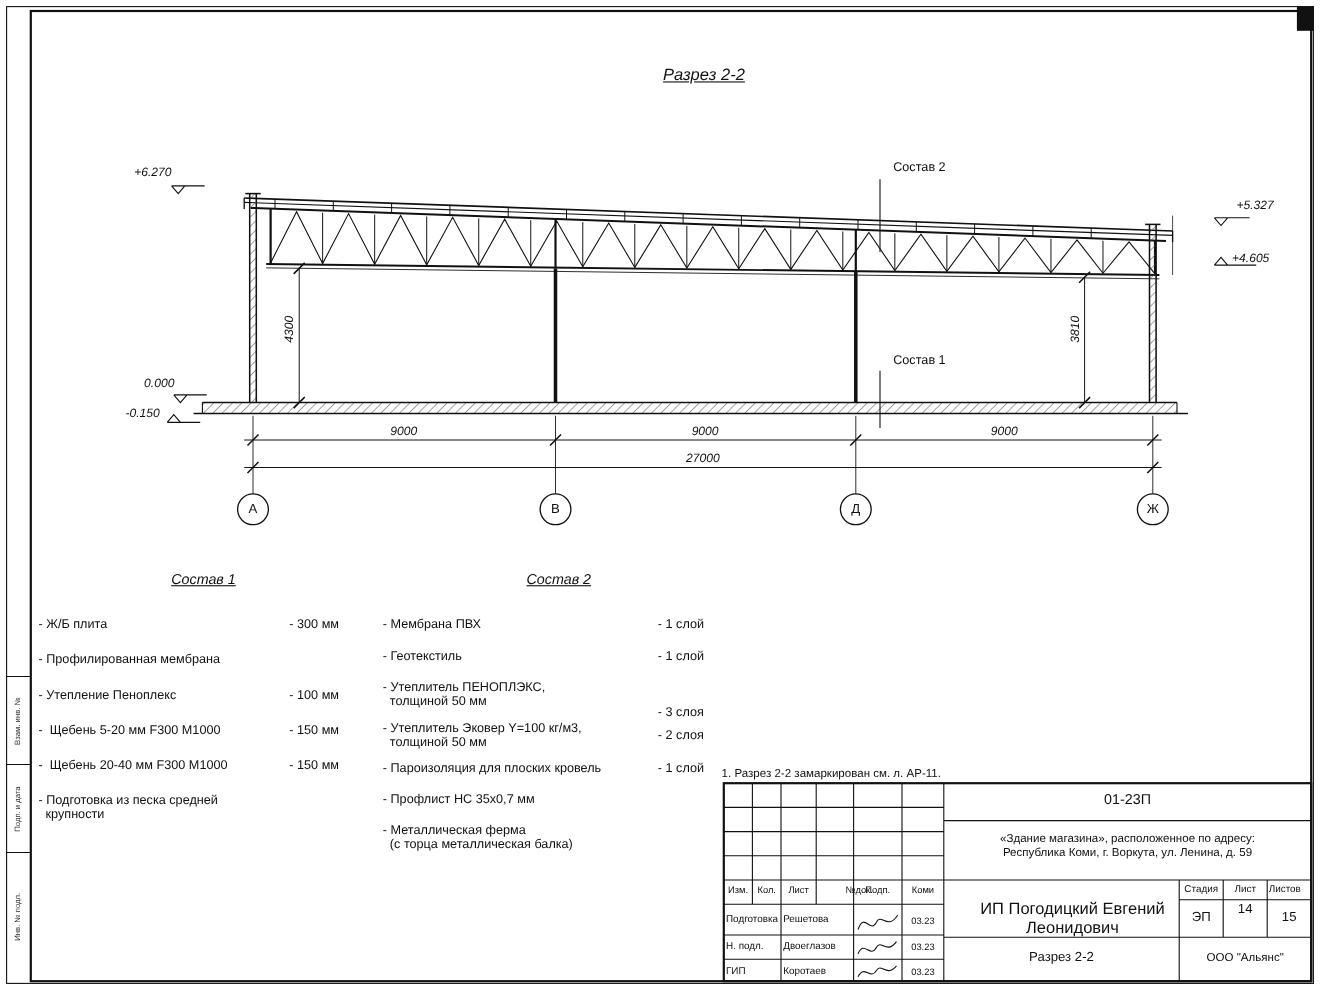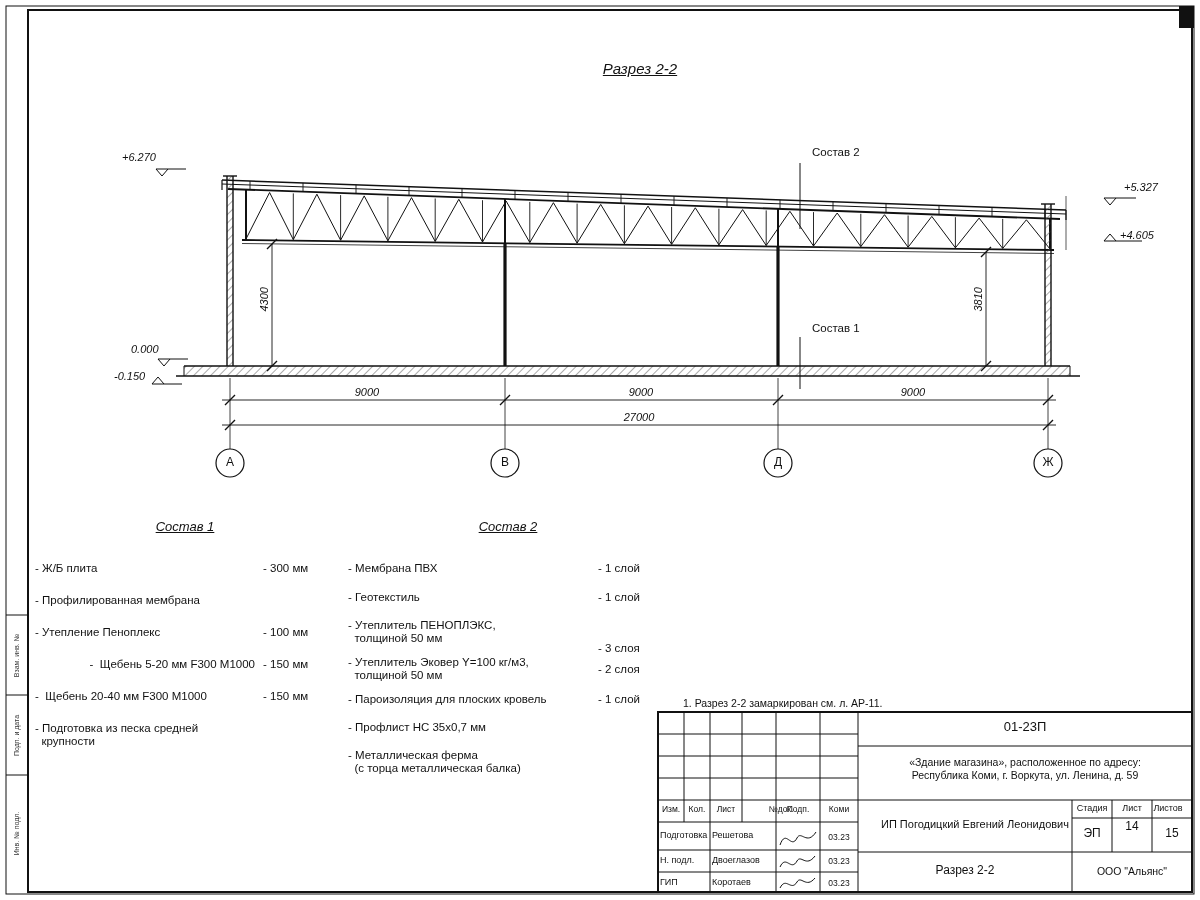--- a/index.html
+++ b/index.html
@@ -165,21 +165,21 @@
   </div>
   <div class="lrow" style="top:74px;width:300px;">
     <span class="lt" style="width:220px;">- Профилированная мембрана</span>
     <span class="lv" style="left:228px;"></span>
   </div>
   <div class="lrow" style="top:106px;width:300px;">
     <span class="lt" style="width:220px;">- Утепление Пеноплекс</span>
     <span class="lv" style="left:228px;">- 100 мм</span>
   </div>
   <div class="lrow" style="top:138px;width:300px;">
-    <span class="lt" style="width:220px;text-align:right;">-  Щебень 5-20 мм F300 М1000</span>
+    <span class="lt" style="width:220px;">-  Щебень 5-20 мм F300 М1000</span>
     <span class="lv" style="left:228px;">- 150 мм</span>
   </div>
   <div class="lrow" style="top:170px;width:300px;">
     <span class="lt" style="width:220px;">-  Щебень 20-40 мм F300 М1000</span>
     <span class="lv" style="left:228px;">- 150 мм</span>
   </div>
   <div class="lrow" style="top:202px;width:300px;">
     <span class="lt" style="width:220px;">- Подготовка из песка средней
   крупности</span>
     <span class="lv" style="left:228px;"></span>
@@ -214,21 +214,21 @@
     <span class="lt" style="width:245px;">- Профлист НС 35x0,7 мм</span>
     <span class="lv" style="left:250px;"></span>
   </div>
   <div class="lrow" style="top:229px;width:320px;">
     <span class="lt" style="width:245px;">- Металлическая ферма
   (с торца металлическая балка)</span>
     <span class="lv" style="left:250px;"></span>
   </div>
 </div>
 
-<span class="t" style="left:656px;top:697px;font-size:10.5px;margin-left:27px;">1. Разрез 2-2 замаркирован см. л. АР-11.</span>
+<span class="t" style="left:656px;top:697px;font-size:10.5px;">1. Разрез 2-2 замаркирован см. л. АР-11.</span>
 
 <span class="t c" style="left:658px;top:805px;width:26px;font-size:8.5px;">Изм.</span>
 <span class="t c" style="left:684px;top:805px;width:26px;font-size:8.5px;">Кол.</span>
 <span class="t c" style="left:710px;top:805px;width:32px;font-size:8.5px;">Лист</span>
 <span class="t c" style="left:742px;top:805px;width:34px;font-size:8.5px;margin-left:22px;">№док.</span>
 <span class="t c" style="left:776px;top:805px;width:44px;font-size:8.5px;">Подп.</span>
 <span class="t c" style="left:820px;top:805px;width:38px;font-size:8.5px;">Коми</span>
 
 <span class="t" style="left:660px;top:830px;font-size:9px;">Подготовка</span>
 <span class="t" style="left:712px;top:830px;font-size:9px;">Решетова</span>
@@ -238,21 +238,21 @@
 <span class="t" style="left:712px;top:855px;font-size:9px;">Двоеглазов</span>
 <span class="t c" style="left:820px;top:857px;width:38px;font-size:8.5px;">03.23</span>
 
 <span class="t" style="left:660px;top:877px;font-size:9px;">ГИП</span>
 <span class="t" style="left:712px;top:877px;font-size:9px;">Коротаев</span>
 <span class="t c" style="left:820px;top:879px;width:38px;font-size:8.5px;">03.23</span>
 
 <span class="t c" style="left:858px;top:720px;width:334px;font-size:13px;">01-23П</span>
 <div class="t c pre" style="left:862px;top:756px;width:326px;font-size:10.5px;line-height:13px;">«Здание магазина», расположенное по адресу:
 Республика Коми, г. Воркута, ул. Ленина, д. 59</div>
-<span class="t c" style="left:860px;top:818px;width:230px;font-size:11px;">ИП Погодицкий Евгений Леонидович</span>
+<span class="t c" style="left:860px;top:818px;width:230px;font-size:15px;">ИП Погодицкий Евгений Леонидович</span>
 
 <span class="t c" style="left:1072px;top:803px;width:40px;font-size:9px;">Стадия</span>
 <span class="t c" style="left:1112px;top:803px;width:40px;font-size:9px;">Лист</span>
 <span class="t c" style="left:1152px;top:803px;width:32px;font-size:9px;">Листов</span>
 <span class="t c" style="left:1072px;top:827px;width:40px;font-size:12px;">ЭП</span>
 <span class="t c" style="left:1112px;top:820px;width:40px;font-size:12px;">14</span>
 <span class="t c" style="left:1152px;top:827px;width:40px;font-size:12px;">15</span>
 
 <span class="t c" style="left:858px;top:864px;width:214px;font-size:12px;">Разрез 2-2</span>
 <span class="t c" style="left:1072px;top:865px;width:120px;font-size:10.5px;">ООО "Альянс"</span>

